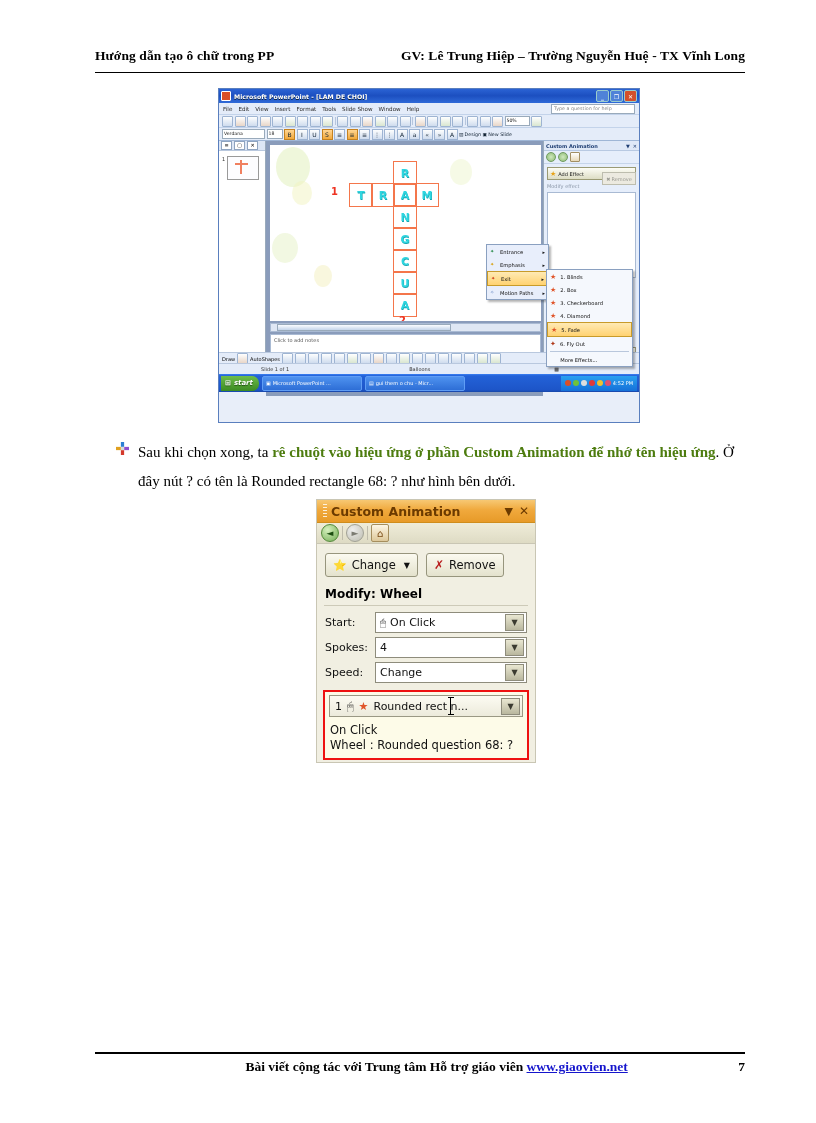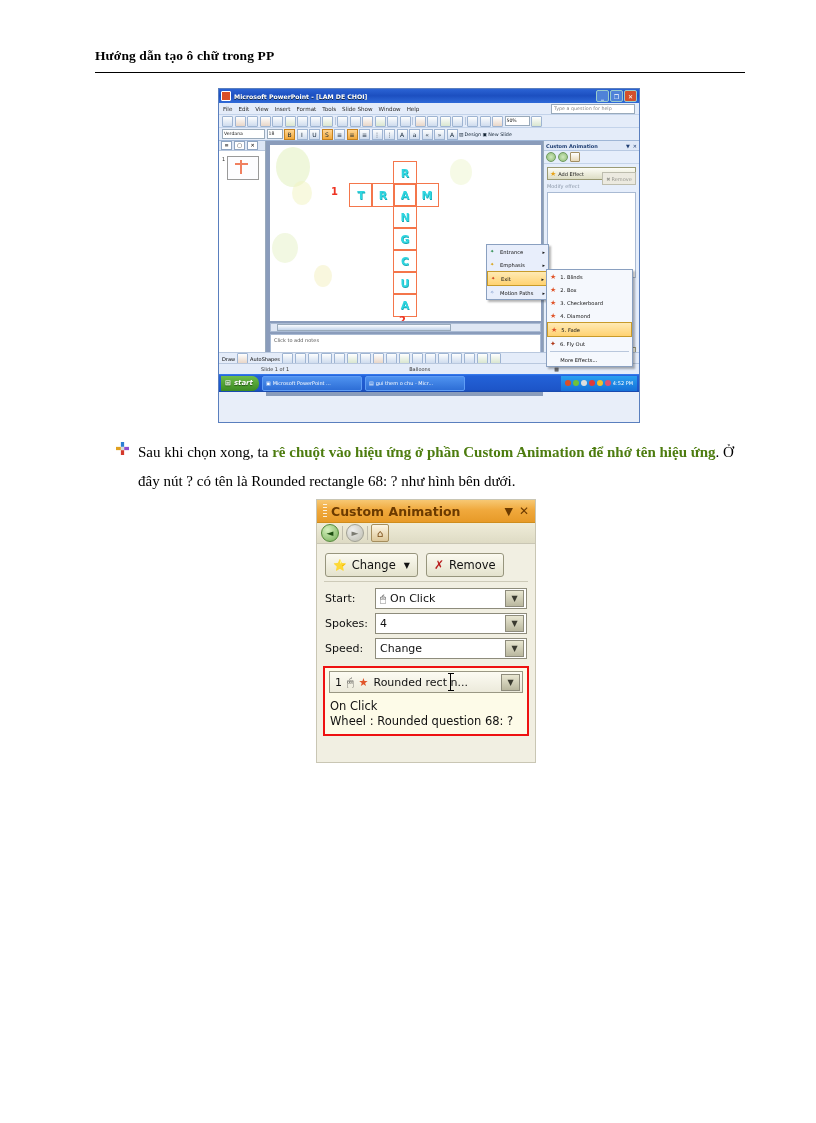--- a/index.html
+++ b/index.html
@@ -201,20 +201,21 @@
   .pno{font-size:13.5px;}
 </style>
 </head>
 <body>
 
 <div class="page">
 
   <div class="hdr">
     <div class="hdr-row">
       <span class="hdr-left">Hướng dẫn tạo ô chữ trong PP</span>
+      <span class="hdr-right">GV: Lê Trung Hiệp – Trường Nguyễn Huệ - TX Vĩnh Long</span>
     </div>
     <div class="hdr-rule"></div>
   </div>
 
   <div class="ppt">
 
     <div class="ppt-title">
       <span class="ppt-ico"></span>
       <span class="ppt-title-txt">Microsoft PowerPoint  - [LAM DE CHOI]</span>
       <span class="wbtns">
@@ -529,20 +530,21 @@
         <span class="i">⭐</span>
         <span>Change</span>
         <span class="car">▼</span>
       </span>
       <span class="cabtn rem">
         <span class="x">✗</span>
         <span>Remove</span>
       </span>
     </div>
 
+    <div class="ca-modify">Modify: Wheel</div>
     <div class="ca-hr"></div>
 
     <div class="ca-rows">
       <div class="carow">
         <span class="lab">Start:</span>
         <span class="cafield">
           <span class="mouse">🖱</span>
           <span>On Click</span>
           <span class="caddn">▼</span>
         </span>
@@ -573,14 +575,21 @@
         <span class="caddn">▼</span>
       </div>
       <div class="ca-tip">
         <div>On Click</div>
         <div>Wheel : Rounded question 68: ?</div>
       </div>
     </div>
   </div>
 
 
+  <div class="ftr">
+    <div class="ftr-rule"></div>
+    <div class="ftr-row">
+      <span class="ftr-txt"><span>Bài viết cộng tác với Trung tâm Hỗ trợ giáo viên </span><span class="lnk">www.giaovien.net</span></span>
+      <span class="pno">7</span>
+    </div>
+  </div>
 
 </div>
 
 </body></html>

